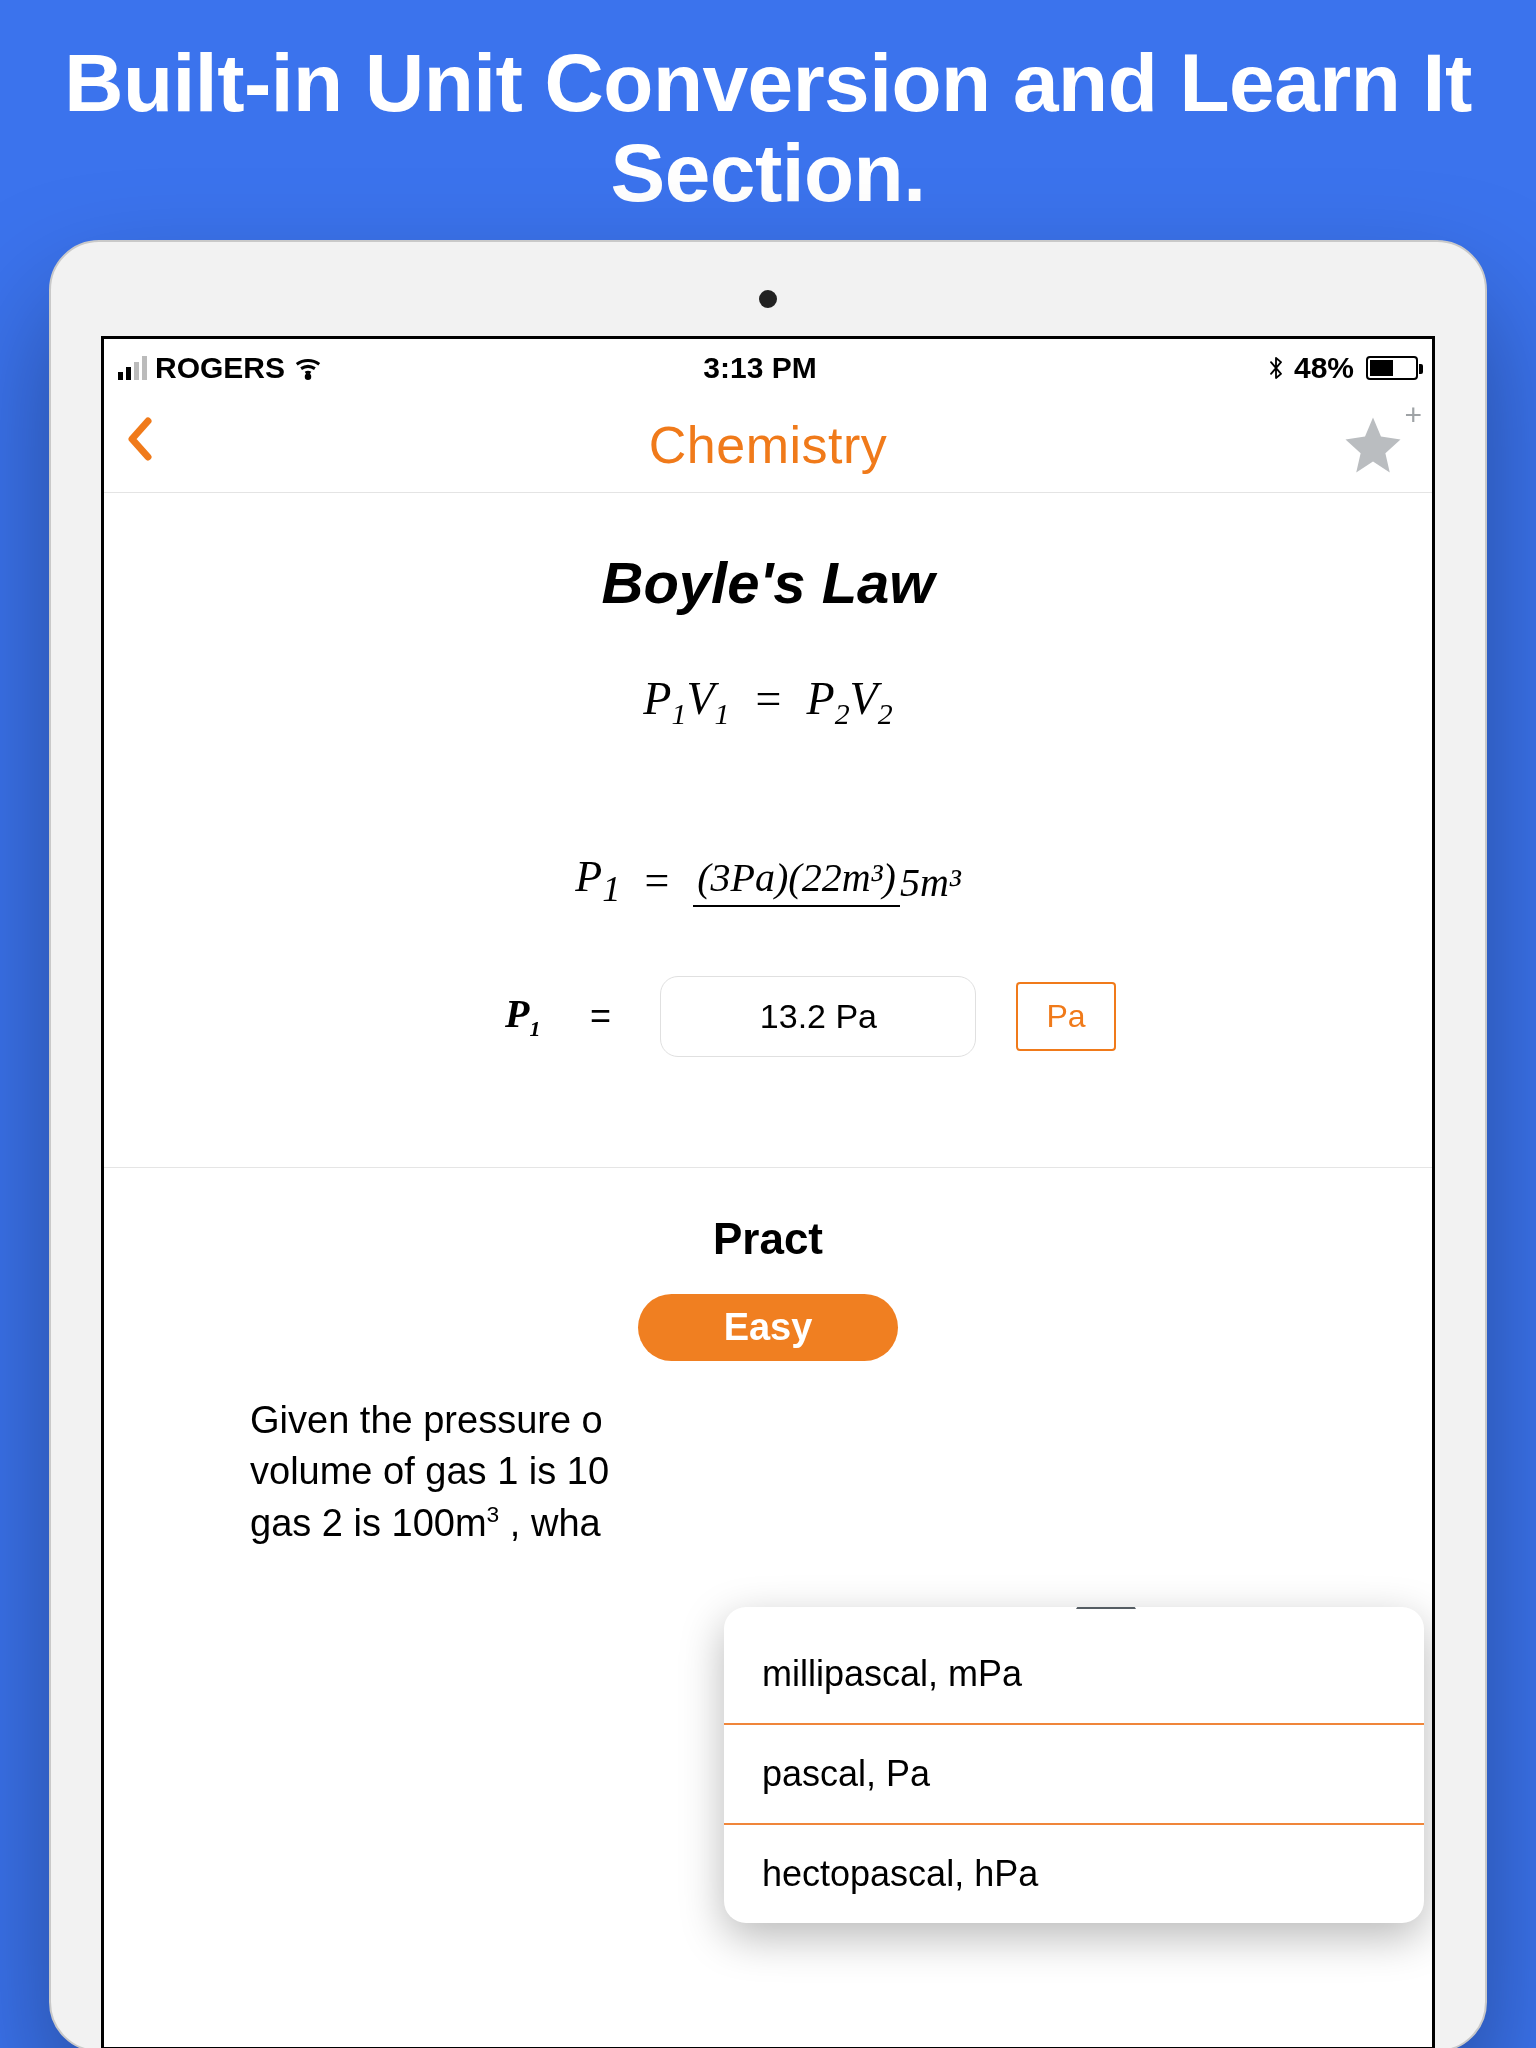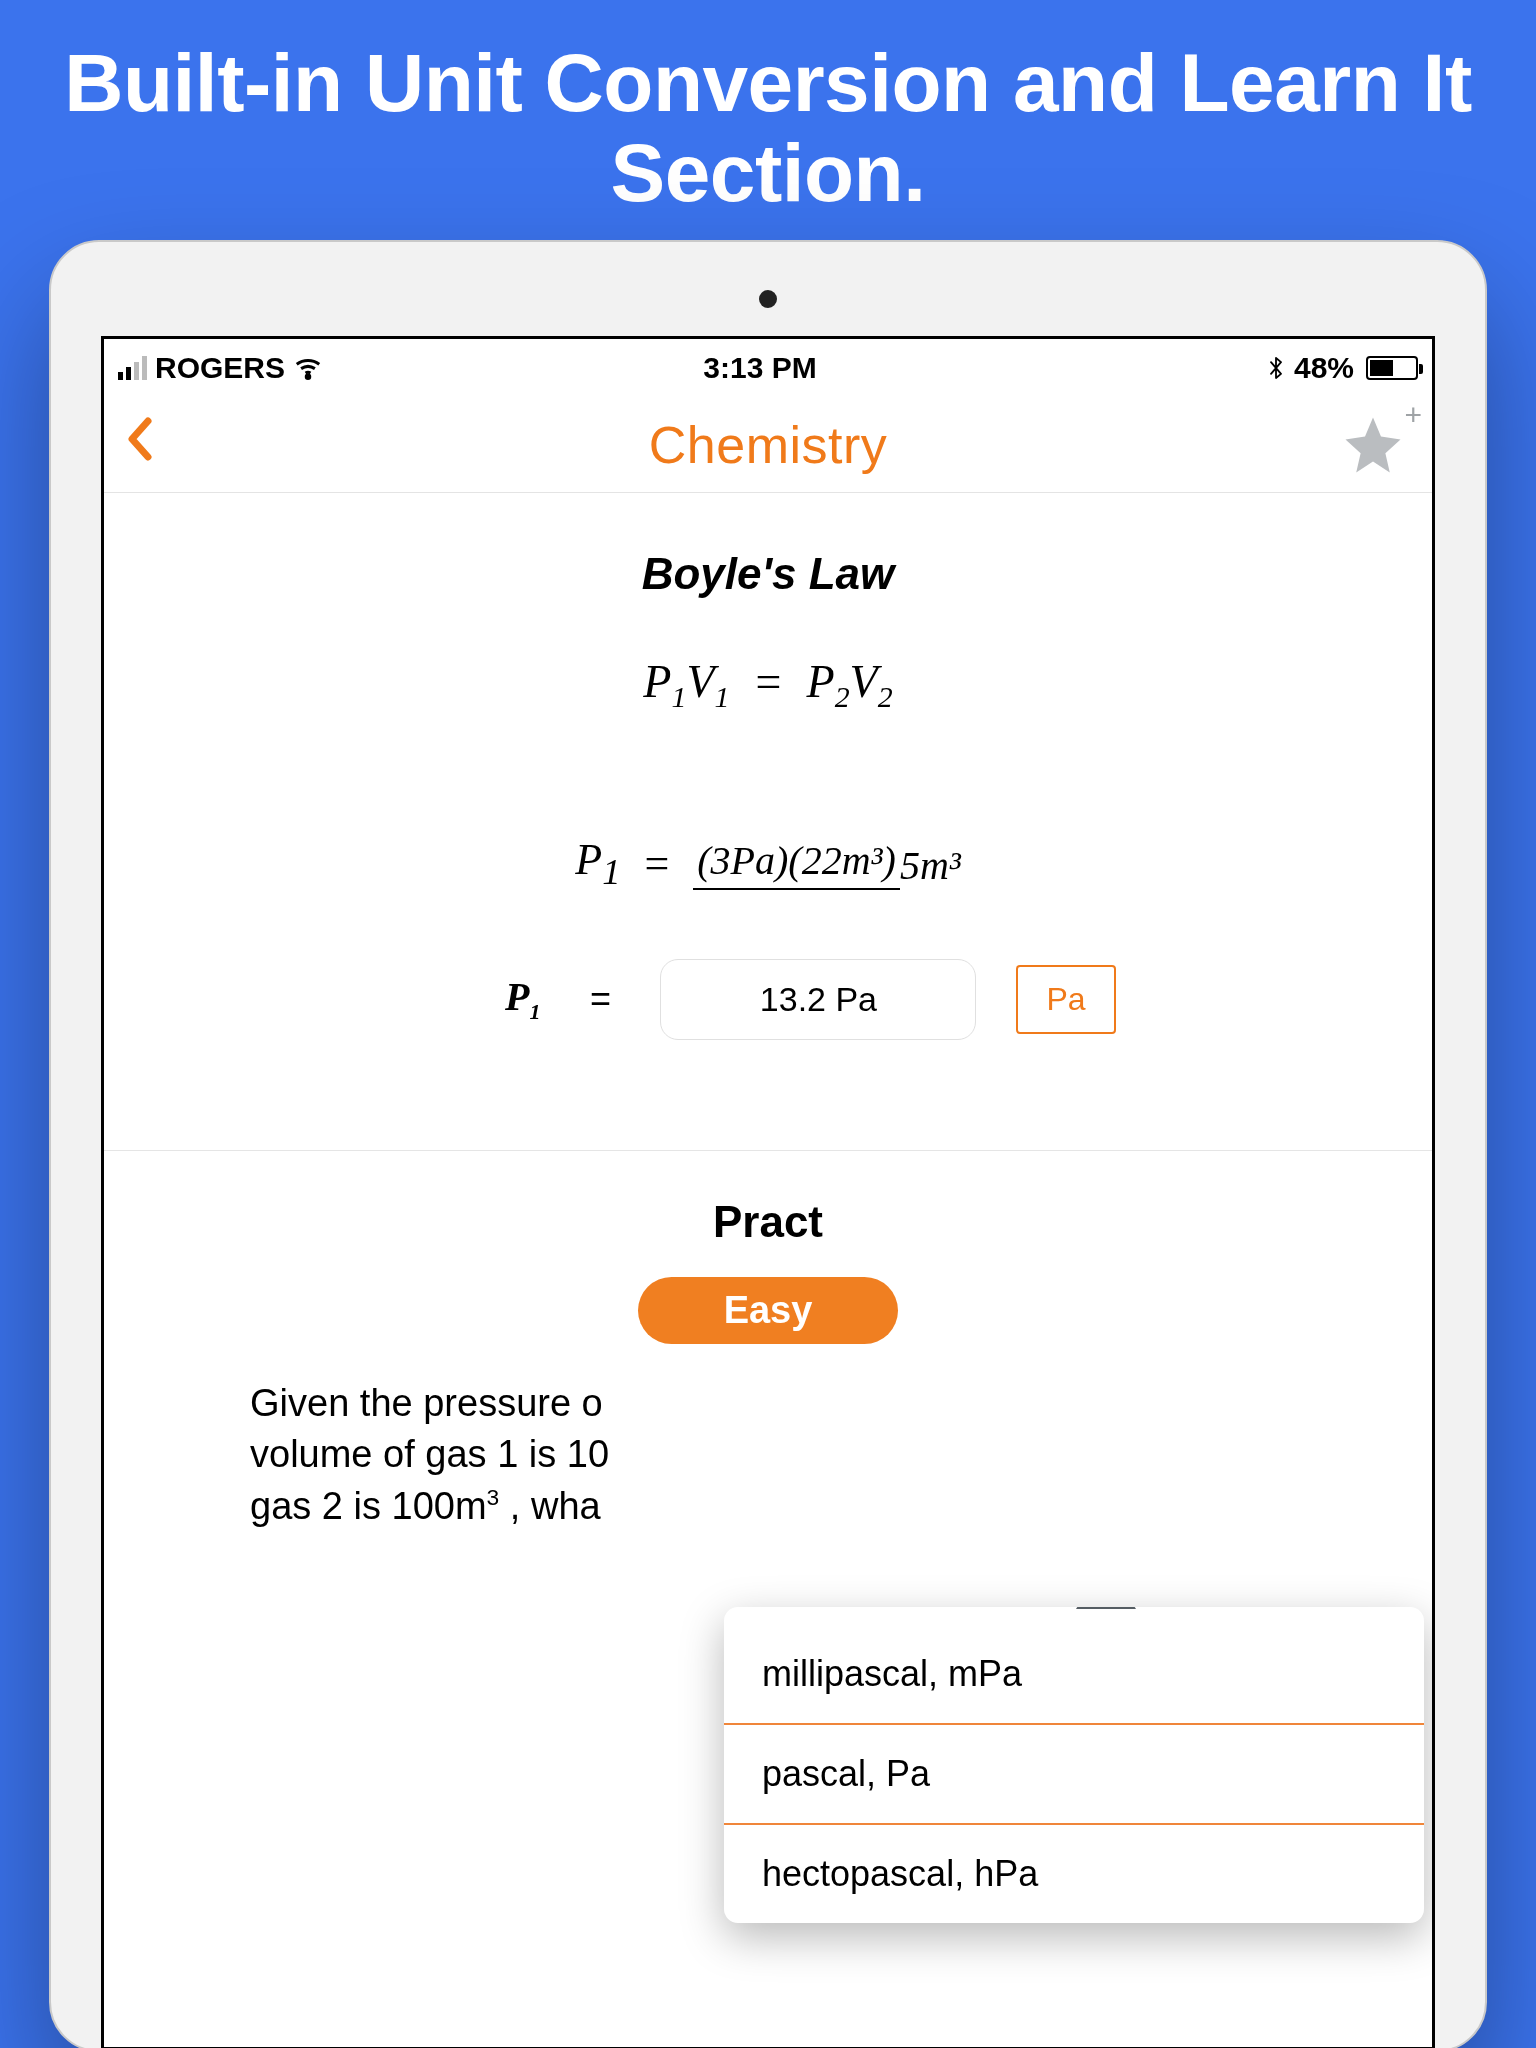--- a/index.html
+++ b/index.html
@@ -101,21 +101,21 @@
 .nav-star {
   position:absolute; right:26px;
   color:#babdc0;
 }
 .nav-star svg{ width:66px; height:66px; display:block; }
 .nav-star .plus{ position:absolute; top:-14px; right:-16px; font-size:30px; color:#9fa3a6; font-weight:300; }
 
 
 .content { padding: 56px 138px 0 138px; position:relative; }
 .lesson-title{
-  text-align:center; font-style:italic; font-size:44px; font-weight:700;
+  text-align:center; font-style:italic; font-size:58px; font-weight:700;
   margin-bottom: 56px;
 }
 .formula-main{
   text-align:center;
   font-family:"Times New Roman", serif;
   font-size:46px;
   font-style:italic;
   margin-bottom: 120px;
 }
 .formula-main sub{ font-size:0.65em; vertical-align:sub; }
@@ -172,21 +172,21 @@
   border-left:30px solid transparent;
   border-right:30px solid transparent;
   border-bottom:46px solid #555d63;
   top:-44px; left:352px;
 }
 .popup{
   position:absolute;
   left:620px; top:1268px;
   width:700px;
   background:#fff;
-  border-radius:14px;
+  border-radius:22px;
   box-shadow:0 14px 44px rgba(0,0,0,0.28);
   overflow:hidden;
 }
 .popup-inner{ position:relative; padding-top:18px; }
 .popup-item{
   padding:28px 38px 28px 38px;
   font-size:36px;
   border-bottom:2px solid #f0863a;
 }
 .popup-item:last-child{ border-bottom:none; }

